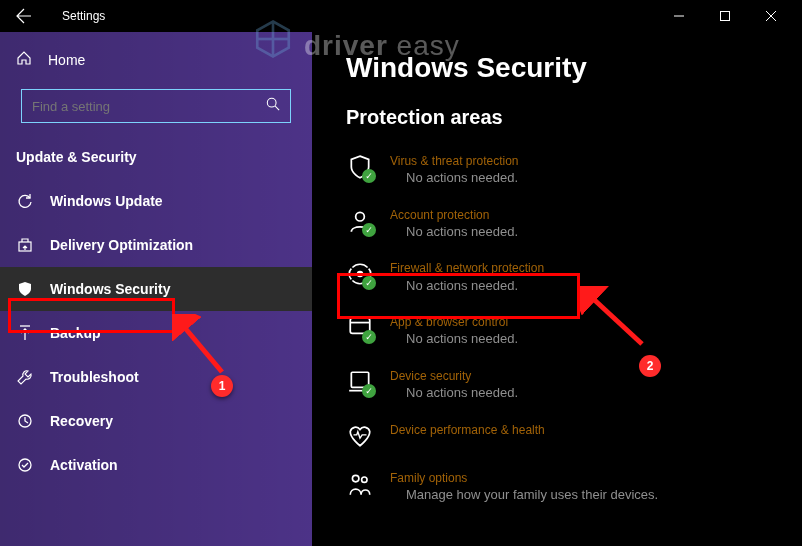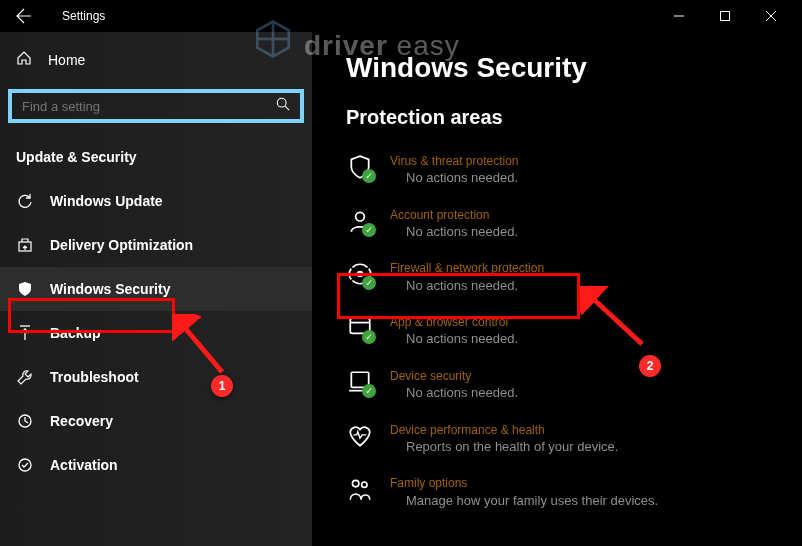--- a/index.html
+++ b/index.html
@@ -4,25 +4,25 @@
 <style>
   * { margin: 0; padding: 0; box-sizing: border-box; font-family: "Segoe UI", sans-serif; }
   body { width: 802px; height: 546px; overflow: hidden; background: #000; position: relative; }
   .window { width: 802px; height: 546px; display: flex; flex-direction: column; background: #000; color: #fff; }
   .titlebar { height: 32px; display: flex; align-items: center; padding: 0 8px; }
   .titlebar .back { width: 32px; height: 32px; display:flex; align-items:center; justify-content:center; font-size:16px; }
   .titlebar .title { font-size: 12px; margin-left: 22px; color:#fff; }
   .window-controls { margin-left: auto; display: flex; }
   .window-controls div { width: 46px; height: 32px; display:flex; align-items:center; justify-content:center; font-size:12px; color:#fff; }
   .body { flex:1; display:flex; overflow:hidden; }
-  .sidebar { width: 312px; background:#404040; padding: 8px 0 0 0; display:flex; flex-direction:column; position:relative; }
+  .sidebar { width: 312px; background:#8b5cf6; padding: 8px 0 0 0; display:flex; flex-direction:column; position:relative; }
   .sidebar::before { content:""; position:absolute; left:0; top:0; bottom:0; width:100%; background:linear-gradient(90deg, rgba(0,0,0,0.55), rgba(0,0,0,0.45)); pointer-events:none; }
   .sidebar > * { position:relative; z-index:1; }
   .home { display:flex; align-items:center; gap:16px; padding:10px 16px; font-size:14px; }
-  .search { margin: 10px 8px; height:34px; border:4px solid #7dd3fc; display:flex; align-items:center; padding:0 10px; }
+  .search { margin: 10px 21px; height:34px; border:1px solid #7dd3fc; display:flex; align-items:center; padding:0 10px; }
   .search input { flex:1; background:transparent; border:none; outline:none; color:#fff; font-size:13px; }
   .section-head { padding: 16px 16px 14px 16px; font-size:14px; font-weight:600; }
   .nav { list-style:none;font-weight:bold; }
   .nav li { display:flex; align-items:center; gap:16px; padding:13px 16px; font-size:14px; }
   .nav li.selected { background:#2d2d2d; }
   .nav .icon { width:18px; height:18px; display:flex; align-items:center; justify-content:center; font-size:15px; flex-shrink:0;}
   .main { flex:1; background:#000; padding: 20px 30px 0 34px; overflow:hidden; }
   .main h1 { font-size:28px; font-weight:600; margin-bottom:22px; }
   .main h2 { font-size:20px; font-weight:600; margin-bottom:14px; }
   .areas { list-style:none; }
@@ -238,21 +238,20 @@
         </li>
         <li>
           <div class="aicon">
             <svg class="aicon-svg" viewBox="0 0 24 24">
                 <path d="M12 21 C12 21 3 14 3 8 A5 5 0 0 1 12 6 A5 5 0 0 1 21 8 C21 14 12 21 12 21 Z" fill="none" stroke="#fff" stroke-width="1.6"></path>
                 <path d="M6 11 H9 L10 8 L12 14 L14 11 H18" fill="none" stroke="#fff" stroke-width="1.3"></path>
               </svg>
           </div>
           <div>
             <div class="atitle">Device performance &amp; health</div>
-            <div class="asub">Reports on the health of your device.</div>
           </div>
         </li>
         <li>
           <div class="aicon">
             <svg class="aicon-svg" viewBox="0 0 24 24">
                 <circle cx="8" cy="7" r="3" fill="none" stroke="#fff" stroke-width="1.5"></circle>
                 <circle cx="16" cy="8" r="2.5" fill="none" stroke="#fff" stroke-width="1.5"></circle>
                 <path d="M3 22 C3 15 13 15 13 22 M13 22 C13 16 21 16 21 22" fill="none" stroke="#fff" stroke-width="1.5"></path>
               </svg>
           </div>

